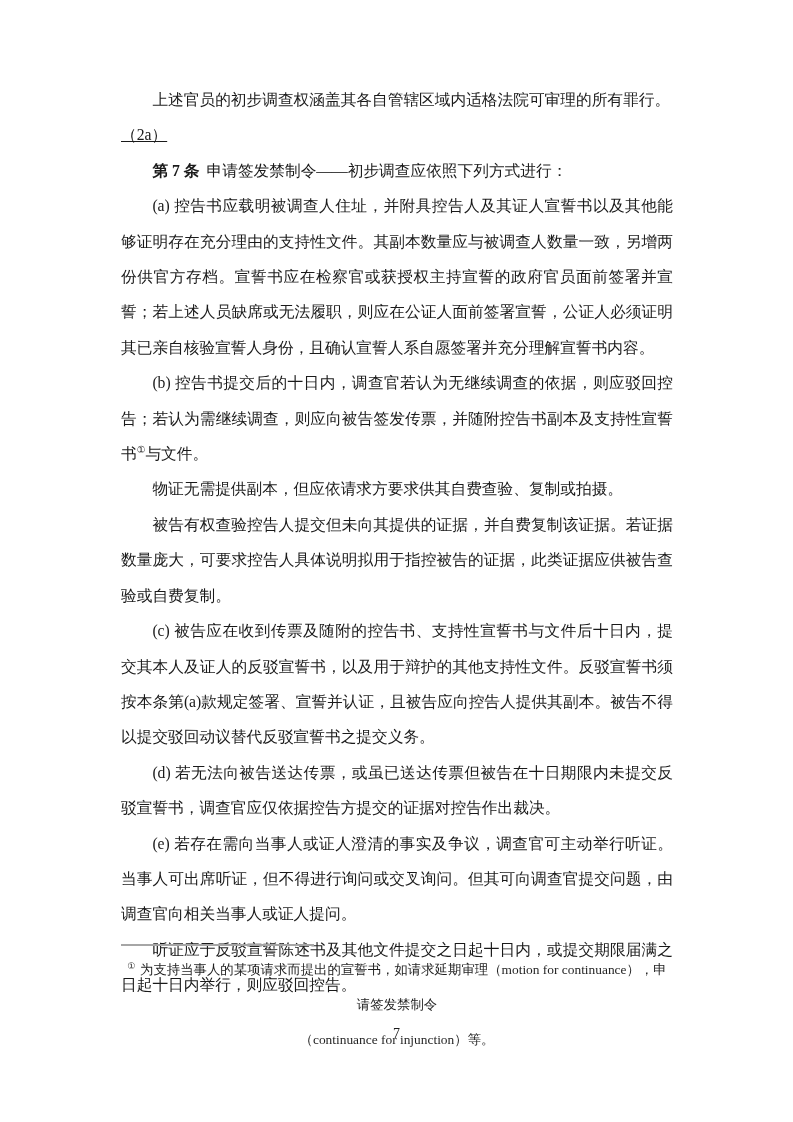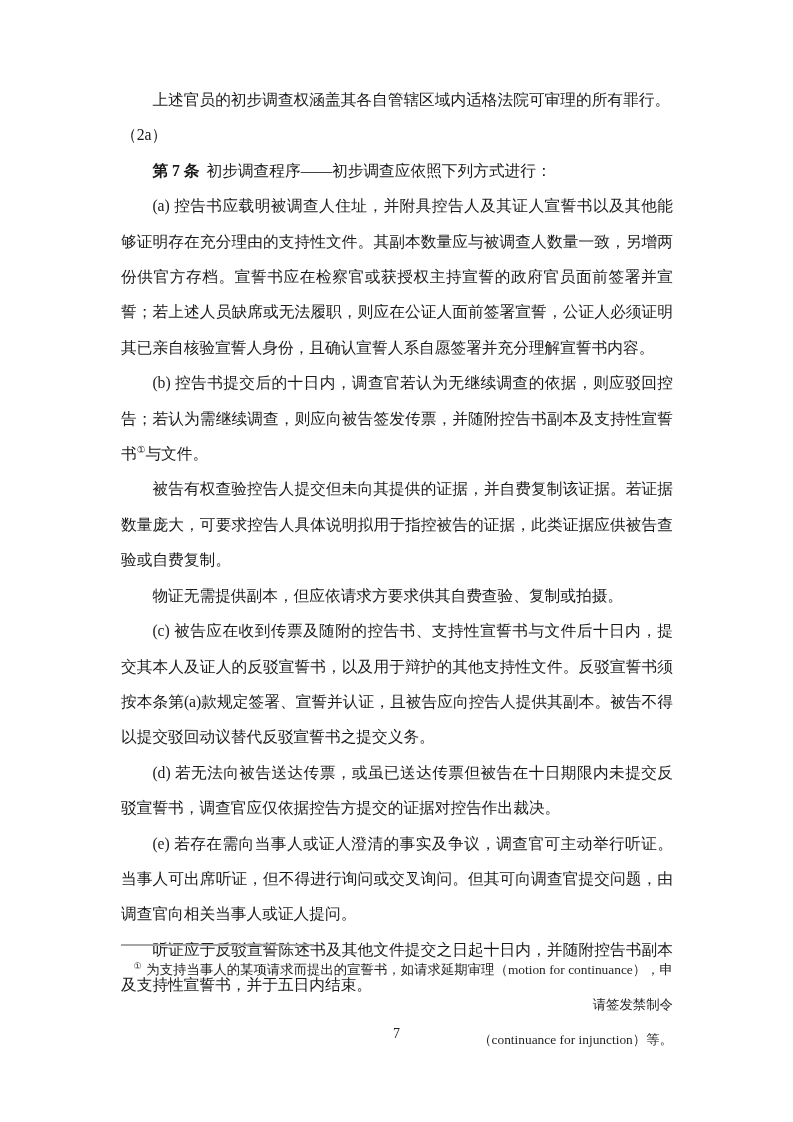--- a/index.html
+++ b/index.html
@@ -25,20 +25,21 @@
     line-height: 35.4px;
     text-align: justify;
     text-justify: inter-character;
   }
   .body-text p {
     margin: 0;
     text-indent: 2em;
   }
   .body-text p.noindent {
     text-indent: 0;
+    text-decoration: underline;
   }
   .article-label {
     font-weight: bold;
     margin-right: 0.45em;
   }
   sup.fn-ref {
     font-size: 0.62em;
     vertical-align: super;
     line-height: 0;
   }
@@ -50,21 +51,21 @@
   }
   .footnote-divider {
     width: 193px;
     height: 0;
     border-top: 2px solid #a6a6a6;
     margin: 0 0 6px 0;
   }
   .footnote-text {
     font-size: 13.4px;
     line-height: 35px;
-    text-align: right;
+    text-align: center;
     color: #1f1f1f;
   }
   .footnote-text sup.fn-marker {
     font-size: 0.68em;
     vertical-align: super;
     line-height: 0;
     margin-right: 0.5em;
   }
   .page-number {
     position: absolute;
@@ -79,37 +80,37 @@
 </head>
 <body>
 
 <div class="page">
 
   <div class="body-text">
 
     <p><span>上述官员的初步调查权涵盖其各自管辖区域内适格法院可审理的所有罪行。</span></p>
     <p class="noindent"><span>（2a）</span></p>
 
-    <p><span class="article-label">第 7 条</span><span>初步调查程序——初步调查应依照下列方式进行：</span></p>
+    <p><span class="article-label">第 7 条</span><span>申请签发禁制令——初步调查应依照下列方式进行：</span></p>
 
     <p><span>(a) 控告书应载明被调查人住址，并附具控告人及其证人宣誓书以及其他能够证明存在充分理由的支持性文件。其副本数量应与被调查人数量一致，另增两份供官方存档。宣誓书应在检察官或获授权主持宣誓的政府官员面前签署并宣誓；若上述人员缺席或无法履职，则应在公证人面前签署宣誓，公证人必须证明其已亲自核验宣誓人身份，且确认宣誓人系自愿签署并充分理解宣誓书内容。</span></p>
 
     <p><span>(b) 控告书提交后的十日内，调查官若认为无继续调查的依据，则应驳回控告；若认为需继续调查，则应向被告签发传票，并随附控告书副本及支持性宣誓书</span><sup class="fn-ref">①</sup><span>与文件。</span></p>
 
+    <p><span>物证无需提供副本，但应依请求方要求供其自费查验、复制或拍摄。</span></p>
+
     <p><span>被告有权查验控告人提交但未向其提供的证据，并自费复制该证据。若证据数量庞大，可要求控告人具体说明拟用于指控被告的证据，此类证据应供被告查验或自费复制。</span></p>
-
-    <p><span>物证无需提供副本，但应依请求方要求供其自费查验、复制或拍摄。</span></p>
 
     <p><span>(c) 被告应在收到传票及随附的控告书、支持性宣誓书与文件后十日内，提交其本人及证人的反驳宣誓书，以及用于辩护的其他支持性文件。反驳宣誓书须按本条第(a)款规定签署、宣誓并认证，且被告应向控告人提供其副本。被告不得以提交驳回动议替代反驳宣誓书之提交义务。</span></p>
 
     <p><span>(d) 若无法向被告送达传票，或虽已送达传票但被告在十日期限内未提交反驳宣誓书，调查官应仅依据控告方提交的证据对控告作出裁决。</span></p>
 
     <p><span>(e) 若存在需向当事人或证人澄清的事实及争议，调查官可主动举行听证。当事人可出席听证，但不得进行询问或交叉询问。但其可向调查官提交问题，由调查官向相关当事人或证人提问。</span></p>
 
-    <p><span>听证应于反驳宣誓陈述书及其他文件提交之日起十日内，并随附控告书副本及支持性宣誓书，并于五日内结束。</span></p>
+    <p><span>听证应于反驳宣誓陈述书及其他文件提交之日起十日内，或提交期限届满之日起十日内举行，则应驳回控告。</span></p>
 
   </div>
 
   <div class="footnote-area">
     <div class="footnote-divider"></div>
     <div class="footnote-text"><sup class="fn-marker">①</sup><span>为支持当事人的某项请求而提出的宣誓书，如请求延期审理（motion for continuance），申请签发禁制令</span><br><span>（continuance for injunction）等。</span></div>
   </div>
 
   <div class="page-number">7</div>
 

